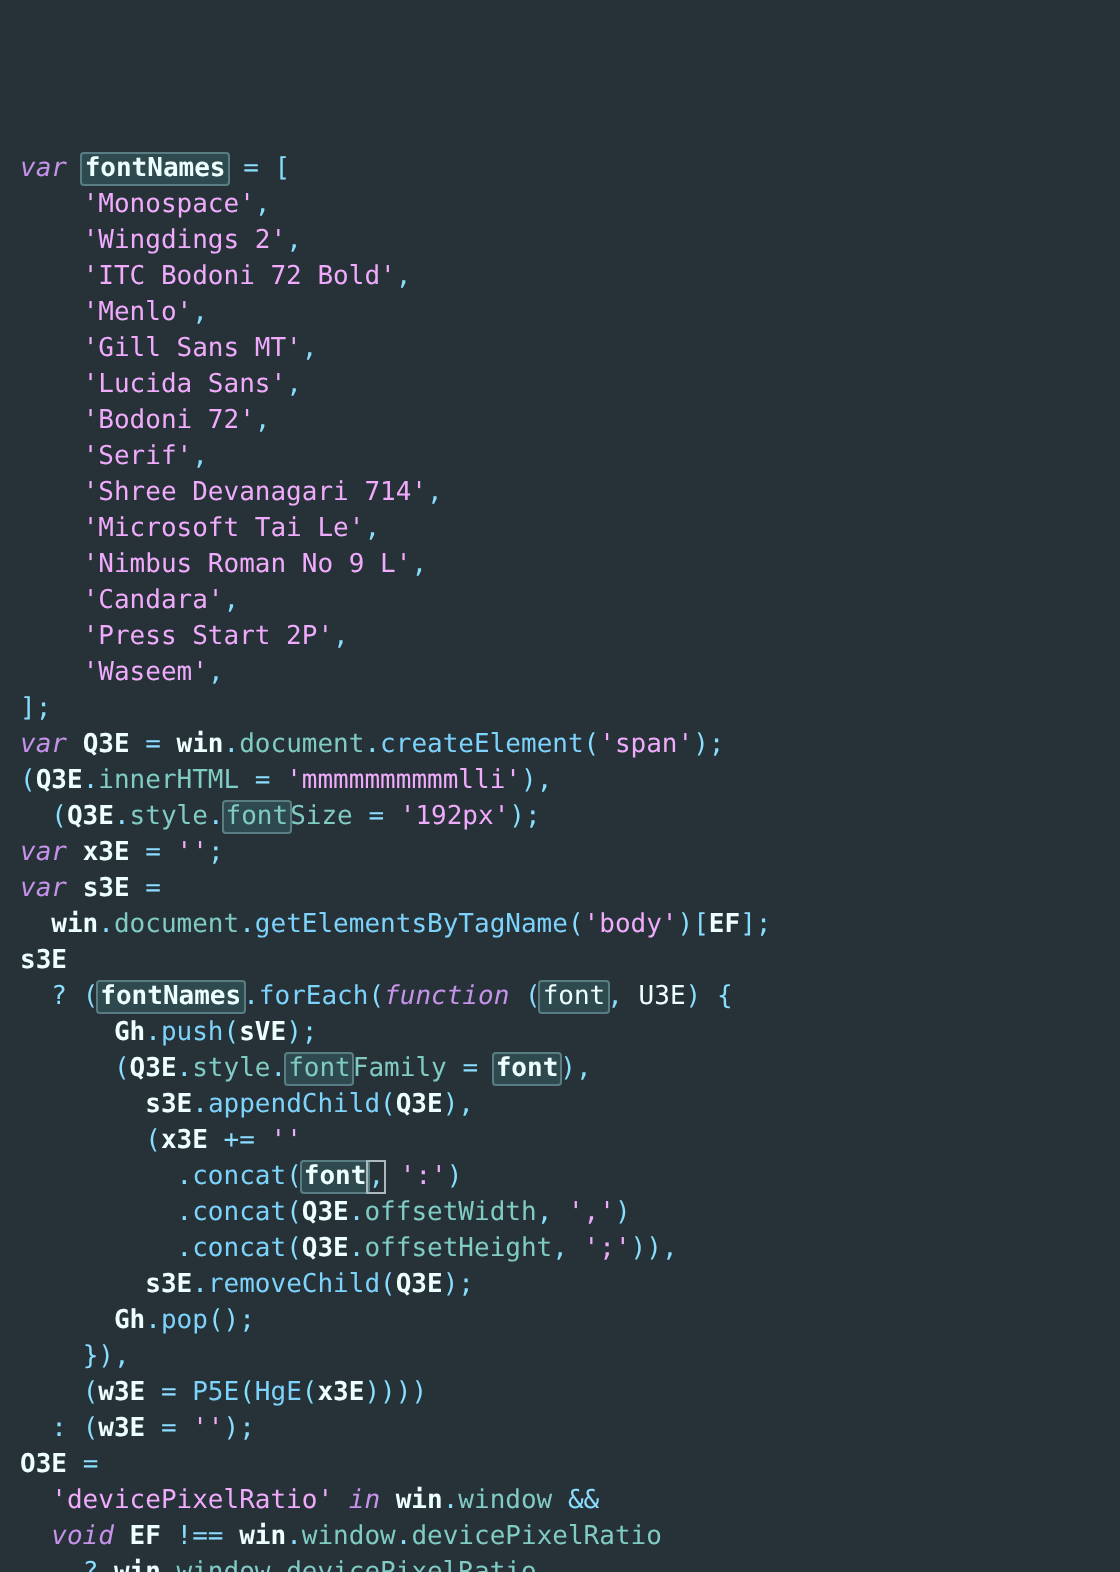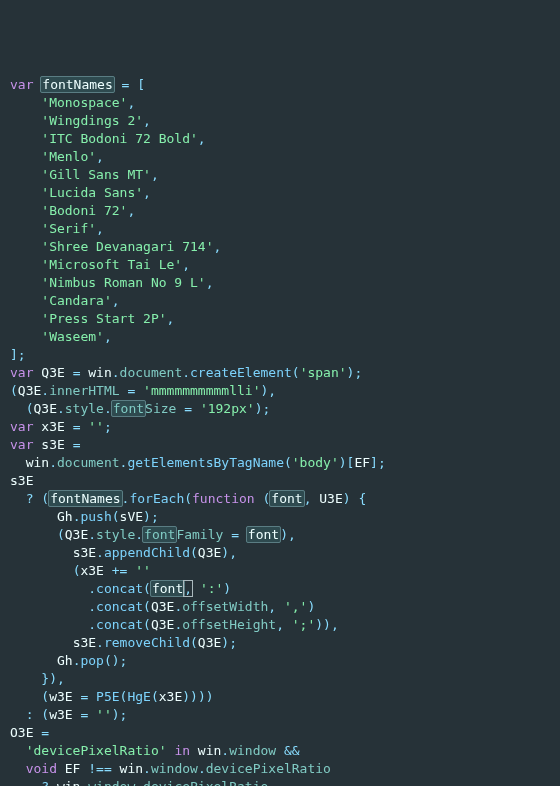--- a/index.html
+++ b/index.html
@@ -9,25 +9,25 @@
     font-size: 13px;
     line-height: 18px;
     color: #eeffff;
     padding: 4px 10px;
     white-space: pre;
     width: 560px;
     height: 786px;
     overflow: hidden;
   }
   .line { display: block; }
-  .kw { color: #c792ea; }
-  .var { color: #eeffff; }
+  .kw { color: #c792ea; font-style: italic; }
+  .var { color: #eeffff; font-weight: bold; }
   .op { color: #89ddff; }
   .punc { color: #89ddff; }
-  .str { color: #86efac; }
+  .str { color: #f0abfc; }
   .prop { color: #80cbc4; }
   .func { color: #7dd3fc; }
   .param { color: #eeffff; }
   .hl {
     background: #2e4a4f;
     border: 1px solid #5a7d83;
     border-radius: 2px;
     padding: 0 1px;
     margin: 0 -1px;
   }

